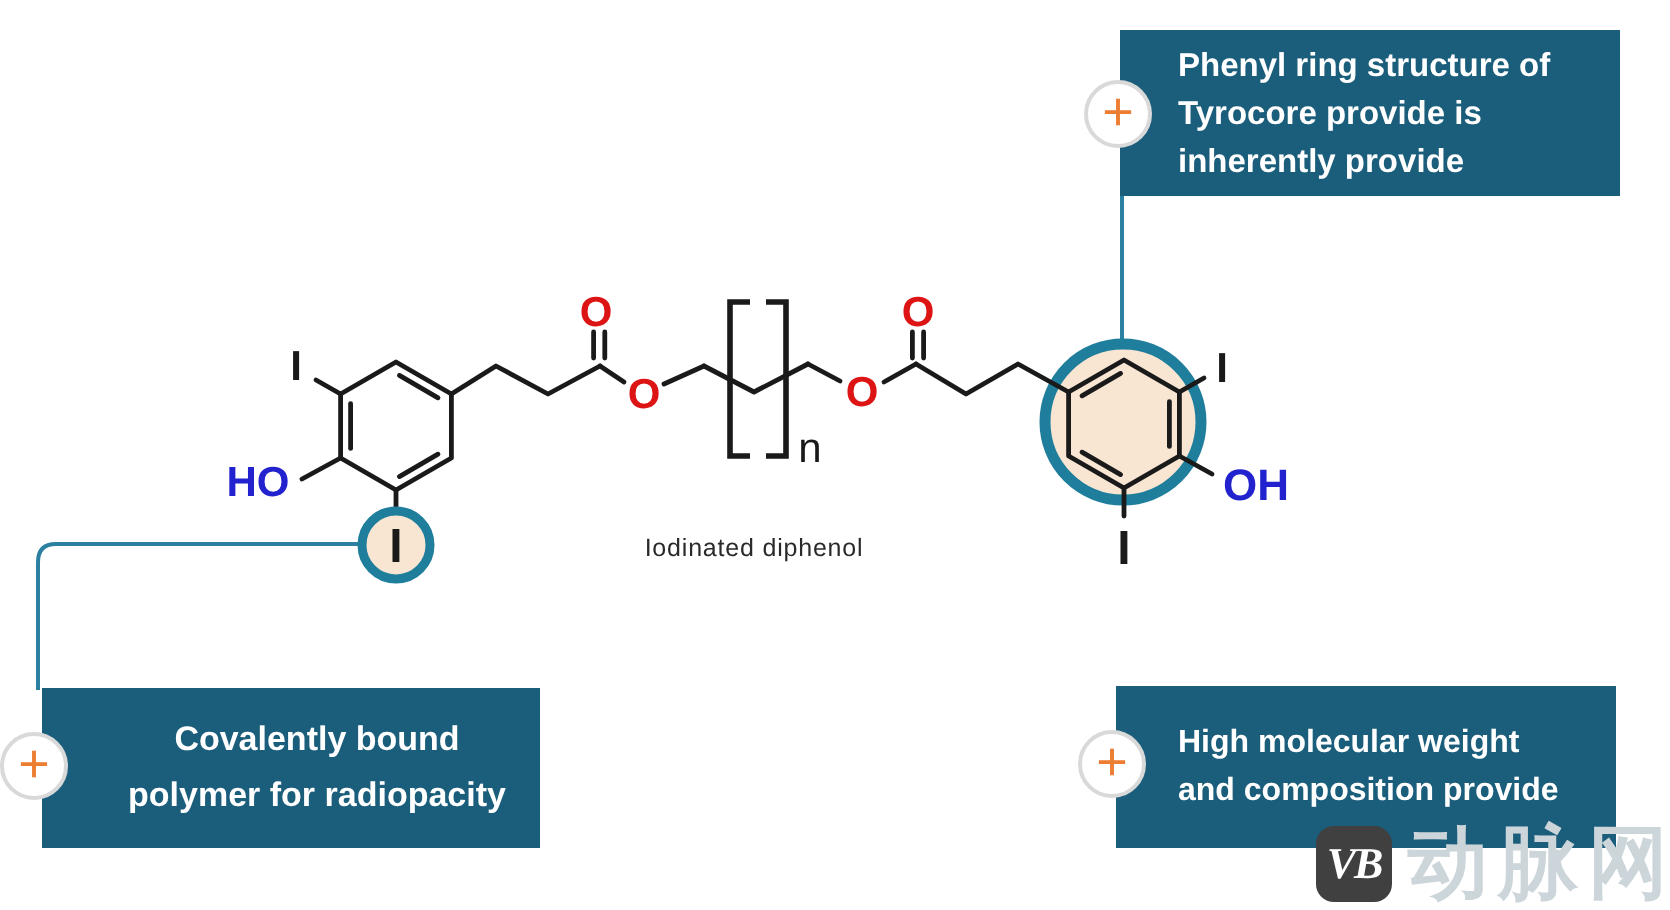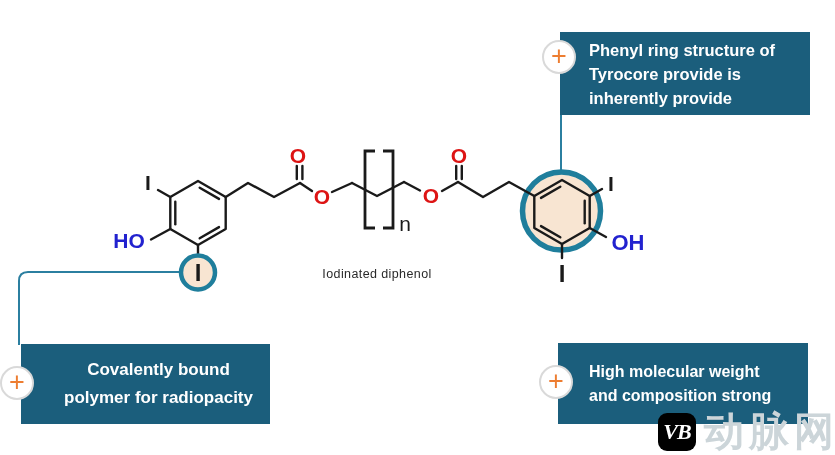--- a/index.html
+++ b/index.html
@@ -5,39 +5,39 @@
   html,body{margin:0;padding:0;background:#ffffff;}
   body{width:835px;height:455px;position:relative;overflow:hidden;
        font-family:"Liberation Sans", sans-serif;}
   .stage{position:absolute;inset:0;}
   svg text{font-family:"Liberation Sans", sans-serif;}
 
   .callout{position:absolute;background:#1B5E7C;color:#ffffff;font-weight:bold;
            display:flex;flex-direction:column;justify-content:center;z-index:2;
            box-sizing:border-box;}
   .co-line{white-space:nowrap;}
-  .co-phenyl{left:560px;top:32px;width:250px;height:83px;padding-left:29px;
+  .co-phenyl{left:560px;top:15px;width:250px;height:83px;padding-left:29px;
              font-size:16.5px;line-height:24px;}
   .co-iodine{left:21px;top:344px;width:249px;height:80px;padding-left:26px;
              font-size:17px;line-height:28px;align-items:center;}
   .co-ductility{left:558px;top:343px;width:250px;height:81px;padding-left:31px;
                 font-size:16px;line-height:24px;}
 
   .plus-circle{position:absolute;width:30px;height:30px;border-radius:50%;
                background:#ffffff;border:2px solid #D9D9D9;z-index:3;
                display:flex;align-items:center;justify-content:center;}
   .plus-circle span{color:#ED7D31;font-size:27px;font-weight:400;line-height:1;
                     transform:translateY(-1px);}
   .pc-phenyl{left:542px;top:40px;}
   .pc-iodine{left:0px;top:366px;}
   .pc-ductility{left:539px;top:365px;}
 
   .watermark{position:absolute;left:658px;top:404px;display:flex;align-items:center;
              z-index:4;color:#CCD5D9;}
-  .wm-badge{width:38px;height:38px;border-radius:9px;background:#000000;
+  .wm-badge{width:38px;height:38px;border-radius:9px;background:#404040;
             display:flex;align-items:center;justify-content:center;flex:0 0 auto;}
   .wm-badge span{color:#ffffff;font-weight:bold;font-style:italic;
                  font-family:"Liberation Serif", serif;font-size:22px;letter-spacing:-1px;}
   .wm-text{margin-left:8px;font-size:40px;font-weight:bold;letter-spacing:5px;
            white-space:nowrap;font-family:"Liberation Sans", sans-serif;}
 </style>
 </head>
 <body>
 
 <div class="stage">
@@ -122,21 +122,21 @@
   <div class="callout co-iodine">
     <div class="co-line">Covalently bound</div>
     <div class="co-line">polymer for radiopacity</div>
   </div>
   <div class="plus-circle pc-iodine">
     <span>+</span>
   </div>
 
   <div class="callout co-ductility">
     <div class="co-line">High molecular weight</div>
-    <div class="co-line">and composition strong</div>
+    <div class="co-line">and composition provide</div>
   </div>
   <div class="plus-circle pc-ductility">
     <span>+</span>
   </div>
 
   <div class="watermark">
     <div class="wm-badge">
       <span>VB</span>
     </div>
     <span class="wm-text">动脉网</span>

